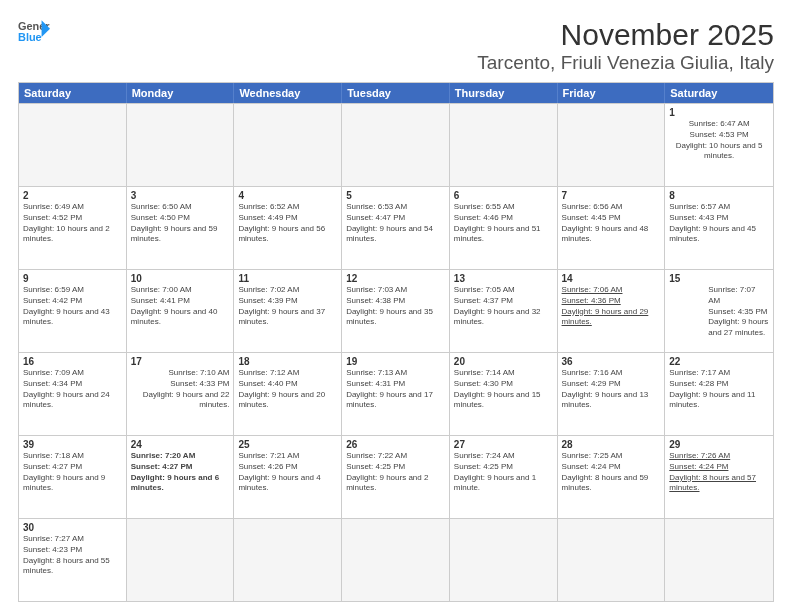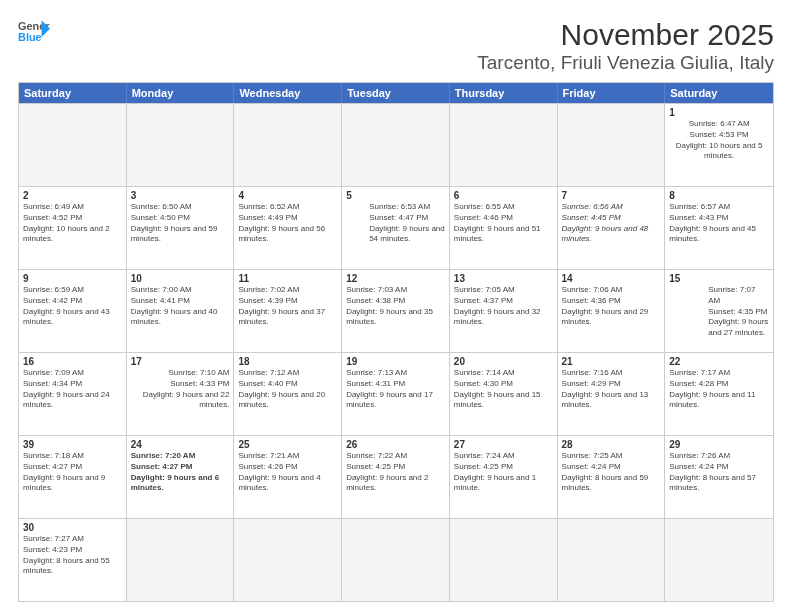--- a/index.html
+++ b/index.html
@@ -156,33 +156,33 @@
 Daylight: 9 hours and 59 minutes.</div>
           </div>
           <div class="cal-cell">
             <div class="day-num">4</div>
             <div class="day-info" style="white-space: pre-line;">Sunrise: 6:52 AM
 Sunset: 4:49 PM
 Daylight: 9 hours and 56 minutes.</div>
           </div>
           <div class="cal-cell">
             <div class="day-num">5</div>
-            <div class="day-info" style="white-space: pre-line; margin-left: 23px;">Sunrise: 6:53 AM
+            <div class="day-info" style="white-space: pre-line;">Sunrise: 6:53 AM
 Sunset: 4:47 PM
 Daylight: 9 hours and 54 minutes.</div>
           </div>
           <div class="cal-cell">
             <div class="day-num">6</div>
             <div class="day-info" style="white-space: pre-line;">Sunrise: 6:55 AM
 Sunset: 4:46 PM
 Daylight: 9 hours and 51 minutes.</div>
           </div>
           <div class="cal-cell">
             <div class="day-num">7</div>
-            <div class="day-info" style="white-space: pre-line; font-style: italic;">Sunrise: 6:56 AM
+            <div class="day-info" style="white-space: pre-line;">Sunrise: 6:56 AM
 Sunset: 4:45 PM
 Daylight: 9 hours and 48 minutes.</div>
           </div>
           <div class="cal-cell">
             <div class="day-num">8</div>
             <div class="day-info" style="white-space: pre-line;">Sunrise: 6:57 AM
 Sunset: 4:43 PM
 Daylight: 9 hours and 45 minutes.</div>
           </div>
         </div>
@@ -212,21 +212,21 @@
 Daylight: 9 hours and 35 minutes.</div>
           </div>
           <div class="cal-cell">
             <div class="day-num">13</div>
             <div class="day-info" style="white-space: pre-line;">Sunrise: 7:05 AM
 Sunset: 4:37 PM
 Daylight: 9 hours and 32 minutes.</div>
           </div>
           <div class="cal-cell">
             <div class="day-num">14</div>
-            <div class="day-info" style="white-space: pre-line;">Sunrise: 7:06 AM
+            <div class="day-info" style="white-space: pre-line; text-decoration: underline;">Sunrise: 7:06 AM
 Sunset: 4:36 PM
 Daylight: 9 hours and 29 minutes.</div>
           </div>
           <div class="cal-cell">
             <div class="day-num">15</div>
             <div class="day-info" style="white-space: pre-line; margin-left: 39px;">Sunrise: 7:07 AM
 Sunset: 4:35 PM
 Daylight: 9 hours and 27 minutes.</div>
           </div>
         </div>
@@ -255,21 +255,21 @@
 Sunset: 4:31 PM
 Daylight: 9 hours and 17 minutes.</div>
           </div>
           <div class="cal-cell">
             <div class="day-num">20</div>
             <div class="day-info" style="white-space: pre-line;">Sunrise: 7:14 AM
 Sunset: 4:30 PM
 Daylight: 9 hours and 15 minutes.</div>
           </div>
           <div class="cal-cell">
-            <div class="day-num">21</div>
+            <div class="day-num">36</div>
             <div class="day-info" style="white-space: pre-line;">Sunrise: 7:16 AM
 Sunset: 4:29 PM
 Daylight: 9 hours and 13 minutes.</div>
           </div>
           <div class="cal-cell">
             <div class="day-num">22</div>
             <div class="day-info" style="white-space: pre-line;">Sunrise: 7:17 AM
 Sunset: 4:28 PM
 Daylight: 9 hours and 11 minutes.</div>
           </div>
@@ -306,21 +306,21 @@
 Daylight: 9 hours and 1 minute.</div>
           </div>
           <div class="cal-cell">
             <div class="day-num">28</div>
             <div class="day-info" style="white-space: pre-line;">Sunrise: 7:25 AM
 Sunset: 4:24 PM
 Daylight: 8 hours and 59 minutes.</div>
           </div>
           <div class="cal-cell">
             <div class="day-num">29</div>
-            <div class="day-info" style="white-space: pre-line;">Sunrise: 7:26 AM
+            <div class="day-info" style="white-space: pre-line; text-decoration: underline;">Sunrise: 7:26 AM
 Sunset: 4:24 PM
 Daylight: 8 hours and 57 minutes.</div>
           </div>
         </div>
         <div class="cal-row">
           <div class="cal-cell">
             <div class="day-num">30</div>
             <div class="day-info" style="white-space: pre-line;">Sunrise: 7:27 AM
 Sunset: 4:23 PM
 Daylight: 8 hours and 55 minutes.</div>

